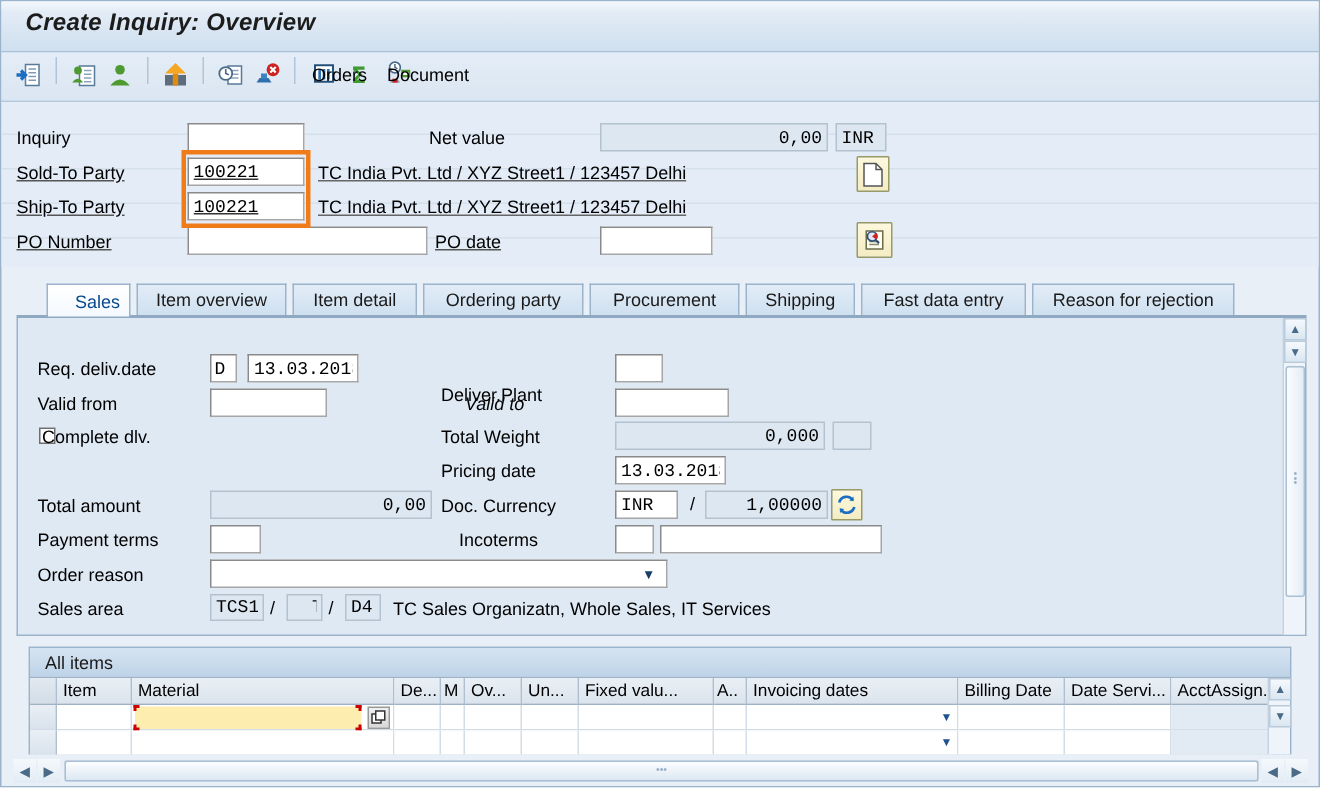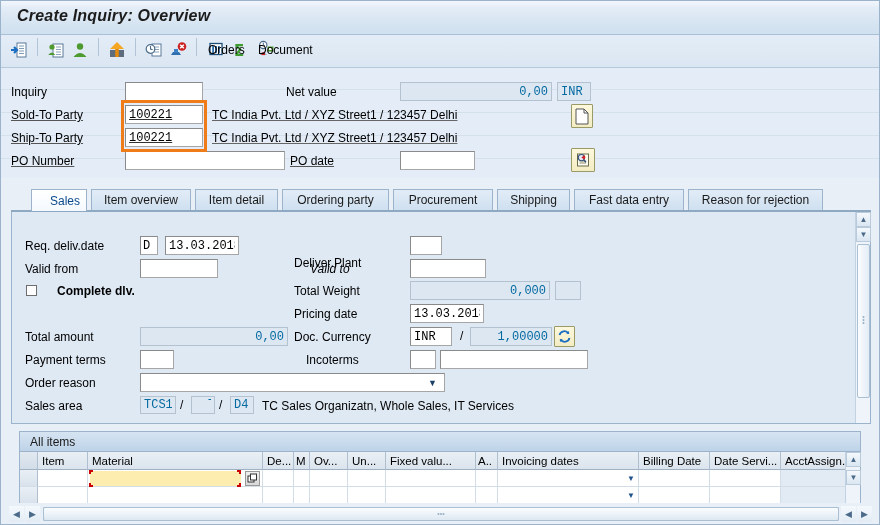--- a/index.html
+++ b/index.html
@@ -94,21 +94,21 @@
     font-family: "Liberation Mono", monospace;
     font-size: 12px;
     padding: 0 3px;
     line-height: 17px;
     color: #000;
     outline: none;
   }
   .inp.ro {
     background: #dde7f1;
     border: 1px solid #b4c2d0;
-    color: #0369a1;
+    color: #000000;
   }
   .inp.num { text-align: right; }
   .inp.val-ul {
     text-decoration: underline;
     text-decoration-color:#333;
   }
 
   .linktext {
     position:absolute;
     font-size:12px;
@@ -507,21 +507,21 @@
       <div class="lbl" style="left:282px; top:44px;">Deliver.Plant</div>
       <input class="inp" style="left: 398px; top: 24px; width: 32px; height: 19px;" value="">
 
       <div class="lbl" style="left:13px; top:50px;">Valid from</div>
       <input class="inp" style="left: 128px; top: 47px; width: 78px; height: 19px;" value="">
 
       <div class="lbl" style="left:298px; top:50px;font-style:italic;">Valid to</div>
       <input class="inp" style="left: 398px; top: 47px; width: 76px; height: 19px;" value="">
 
       <div class="chk" style="left:14px; top:73px;"></div>
-      <div class="lbl" style="left:45px; top:72px;font-weight:bold;">Complete dlv.</div>
+      <div class="lbl" style="left:16px; top:72px;">Complete dlv.</div>
 
       <div class="lbl" style="left:282px; top:72px;">Total Weight</div>
       <input class="inp ro num" style="left: 398px; top: 69px; width: 140px; height: 19px;" readonly="" value="0,000">
       <input class="inp ro" style="left: 543px; top: 69px; width: 26px; height: 19px;" readonly="" value="">
 
       <div class="lbl" style="left:282px; top:95px;">Pricing date</div>
       <input class="inp" style="left: 398px; top: 92px; width: 74px; height: 19px;" value="13.03.2018">
 
       <div class="lbl" style="left:13px; top:118px;">Total amount</div>
       <input class="inp ro num" style="left: 128px; top: 115px; width: 148px; height: 19px;" readonly="" value="0,00">

